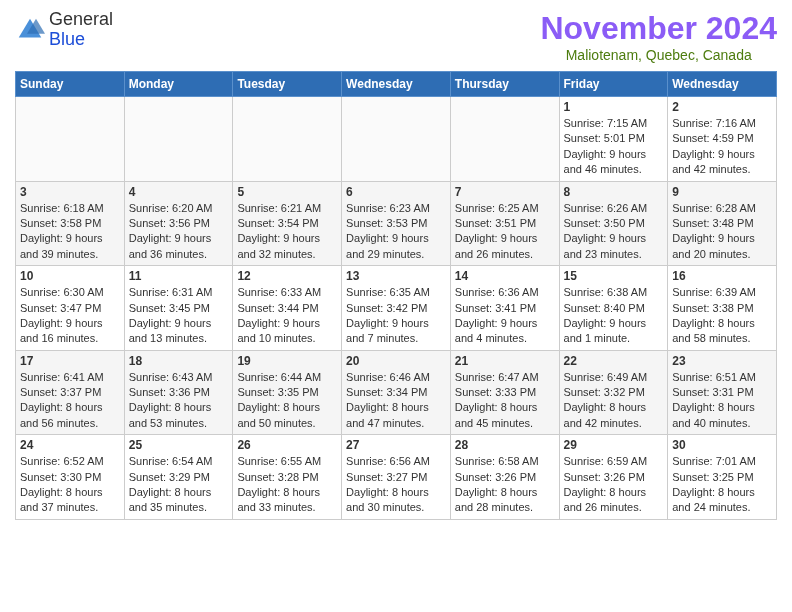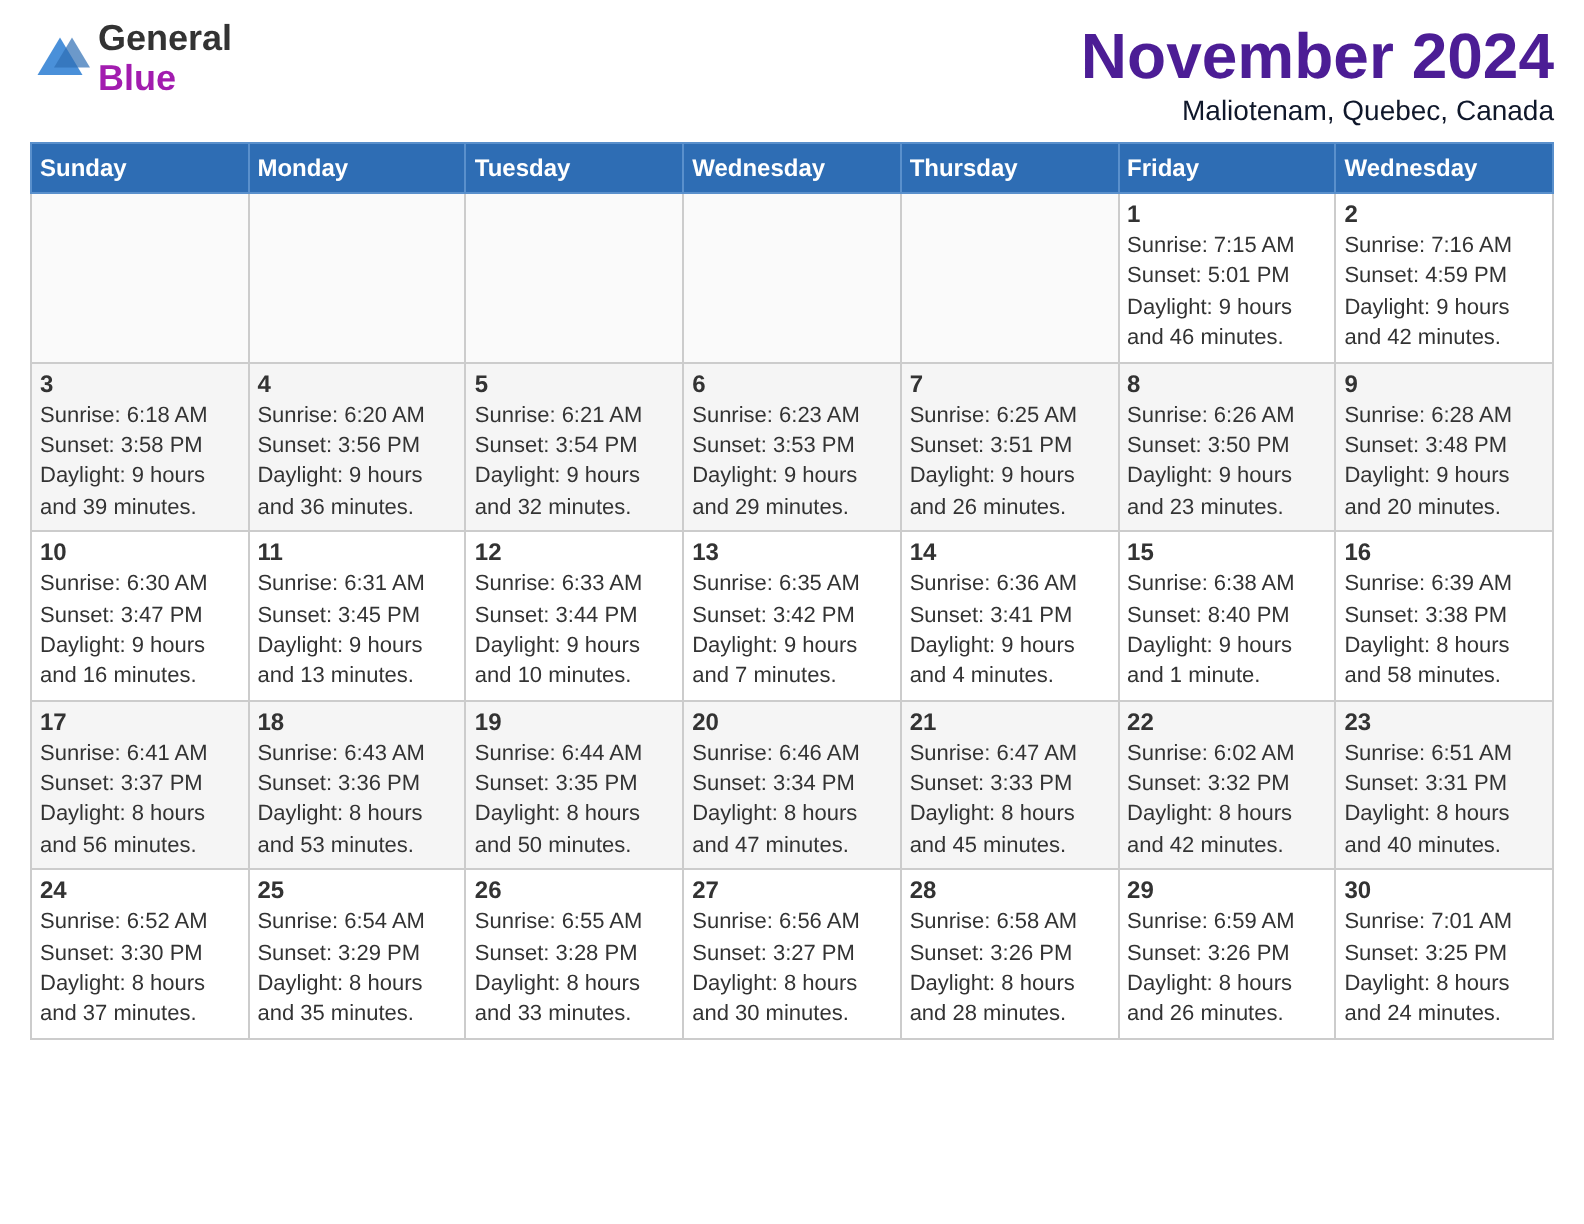--- a/index.html
+++ b/index.html
@@ -20,39 +20,40 @@
       align-items: flex-start;
       margin-bottom: 8px;
     }
     .logo {
       display: flex;
       align-items: center;
       gap: 4px;
     }
     .logo-text {
       font-size: 18px;
-      font-weight: bold;
+      font-weight: normal;
       color: #333;
       line-height: 1.1;
     }
     .logo-icon {
       width: 30px;
       height: 30px;
     }
     .title-block {
       text-align: right;
     }
     .month-title {
       font-size: 32px;
       font-weight: bold;
-      color: #4c1d95;
+      color: #8b5cf6;
     }
     .subtitle {
       font-size: 14px;
-      color: #0f172a;
+      color: #4d7c0f;
+      text-align: center;
     }
     table {
       width: 100%;
       border-collapse: collapse;
       table-layout: fixed;
     }
     thead tr th {
       background-color: #2e6db4;
       color: #fff;
       font-size: 12px;
@@ -92,21 +93,21 @@
 
 <div class="container">
   <div class="header-row">
     <div class="logo">
       <svg class="logo-icon" viewBox="0 0 40 40">
         <polygon points="20,5 35,30 5,30" fill="#4a90d9"></polygon>
         <polygon points="28,5 40,25 16,25" fill="#2e6db4" opacity="0.7"></polygon>
       </svg>
       <div class="logo-text">
         <div>General</div>
-        <div style="color:#a21caf">Blue</div>
+        <div style="color:#1d4ed8">Blue</div>
       </div>
     </div>
     <div class="title-block">
       <div class="month-title">November 2024</div>
       <div class="subtitle">Maliotenam, Quebec, Canada</div>
     </div>
   </div>
 
   <table>
     <thead>
@@ -254,21 +255,21 @@
 Daylight: 8 hours and 47 minutes.</div>
           </td>
           <td>
             <div class="day-num">21</div>
             <div class="day-info">Sunrise: 6:47 AM
 Sunset: 3:33 PM
 Daylight: 8 hours and 45 minutes.</div>
           </td>
           <td>
             <div class="day-num">22</div>
-            <div class="day-info">Sunrise: 6:02 AM
+            <div class="day-info">Sunrise: 6:49 AM
 Sunset: 3:32 PM
 Daylight: 8 hours and 42 minutes.</div>
           </td>
           <td>
             <div class="day-num">23</div>
             <div class="day-info">Sunrise: 6:51 AM
 Sunset: 3:31 PM
 Daylight: 8 hours and 40 minutes.</div>
           </td>
         </tr>

